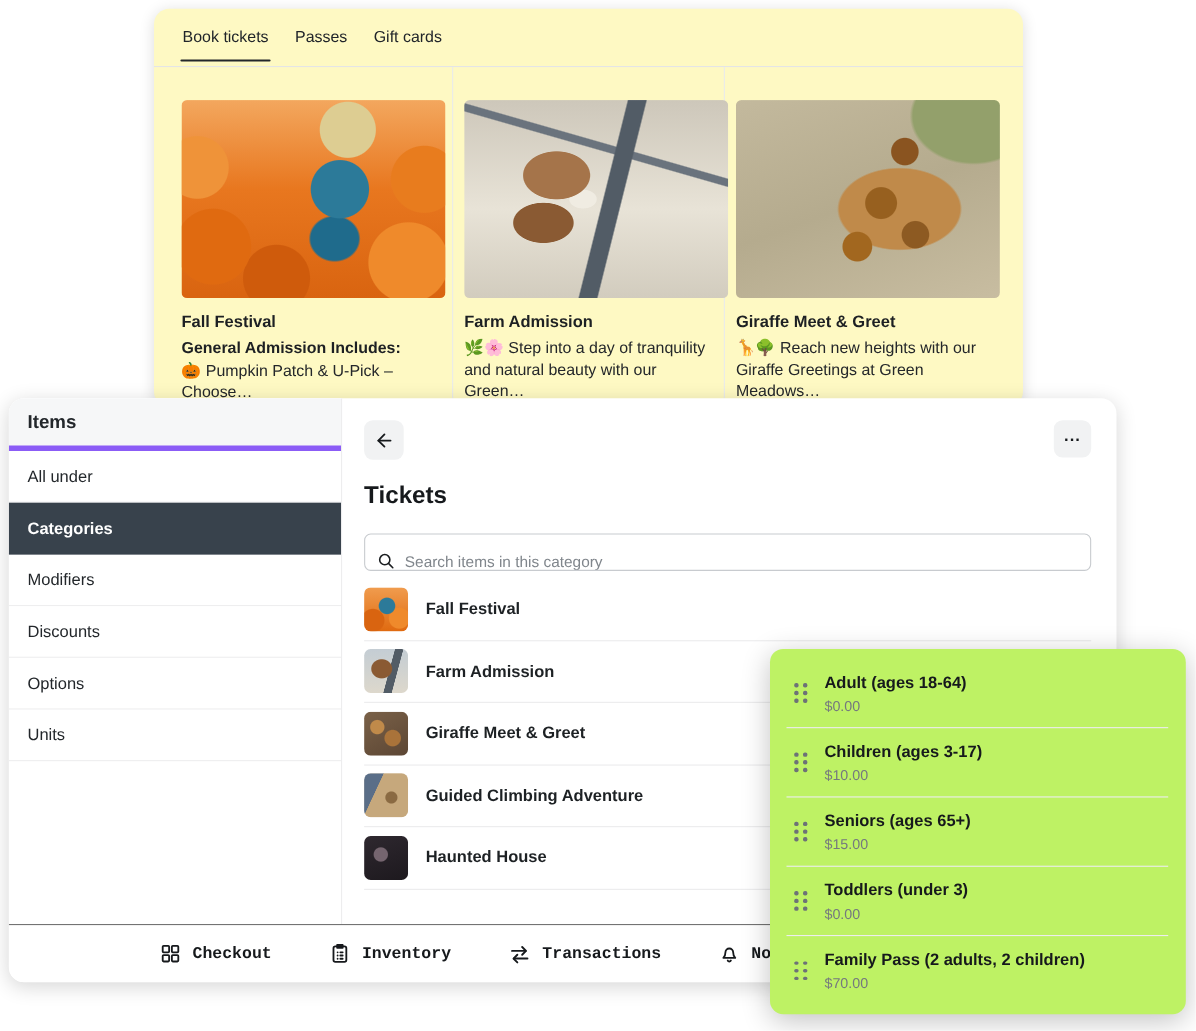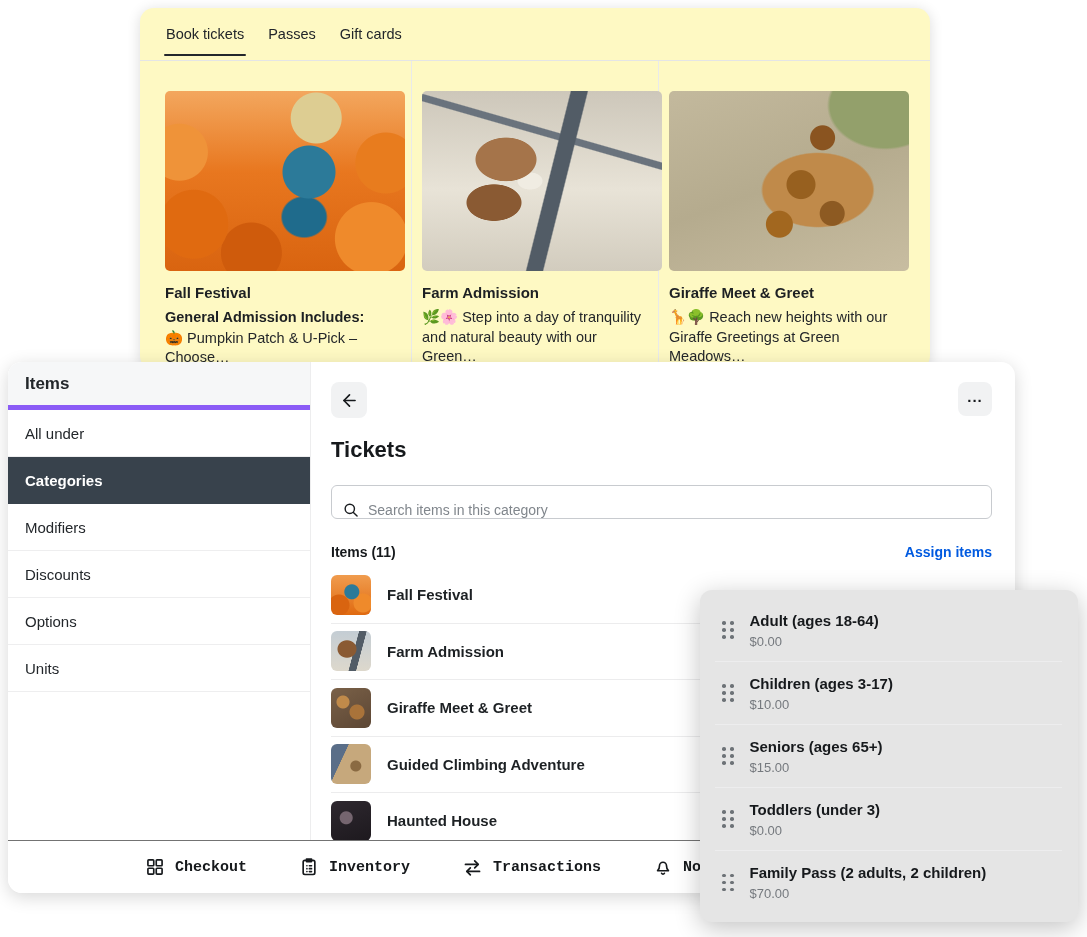--- a/index.html
+++ b/index.html
@@ -145,21 +145,21 @@
     border-top:1px solid #737373; display:flex; align-items:center;
     padding-left:137px; gap:52px; z-index:4;font-family:Liberation Mono, monospace;
   }
   .nav-item { display:flex; align-items:center; gap:10px; cursor:pointer; white-space:nowrap; }
   .nav-item .nav-label { font-size:15px; font-weight:600; color:#16191c; }
   .nav-icon { color:#16191c; display:flex; }
 
   
   .variations-panel {
     position:absolute; left:700px; top:590px; width:378px; height:332px;
-    background:#e5e5e5; border-radius:12px; box-shadow:0 6px 26px rgba(0,0,0,.24);
+    background:#bef264; border-radius:12px; box-shadow:0 6px 26px rgba(0,0,0,.24);
     z-index:5; padding-top:9px; overflow:hidden;
   }
   .vrow {
     margin:0 16px 0 15px; height:63px; display:flex; align-items:center; gap:16px;
     border-bottom:1px solid #ededee; padding-left:7px;
   }
   .vrow:last-child { border-bottom:none; }
   .drag-handle {
     display:grid; grid-template-columns:repeat(2, 3.5px); grid-auto-rows:3.5px;
     gap:3.5px 4.5px; cursor:grab; flex:0 0 auto;
@@ -229,24 +229,20 @@
     <div class="search-box">
       <span class="nav-icon">
         <svg width="16" height="16" viewBox="0 0 20 20" fill="none" stroke="#1a1d20" stroke-width="1.8" stroke-linecap="round">
             <circle cx="8.5" cy="8.5" r="5.8"></circle>
             <path d="M13 13l4.6 4.6"></path>
           </svg>
       </span>
       <input type="text" placeholder="Search items in this category" style="">
     </div>
 
-    <div class="list-header">
-      <div class="list-count">Items (11)</div>
-      <a class="assign-link">Assign items</a>
-    </div>
 
     <div class="item-list">
       <div class="item-row">
         <div class="thumb th-fall"></div>
         <div class="item-label">Fall Festival</div>
       </div>
       <div class="item-row">
         <div class="thumb th-farm"></div>
         <div class="item-label">Farm Admission</div>
       </div>

